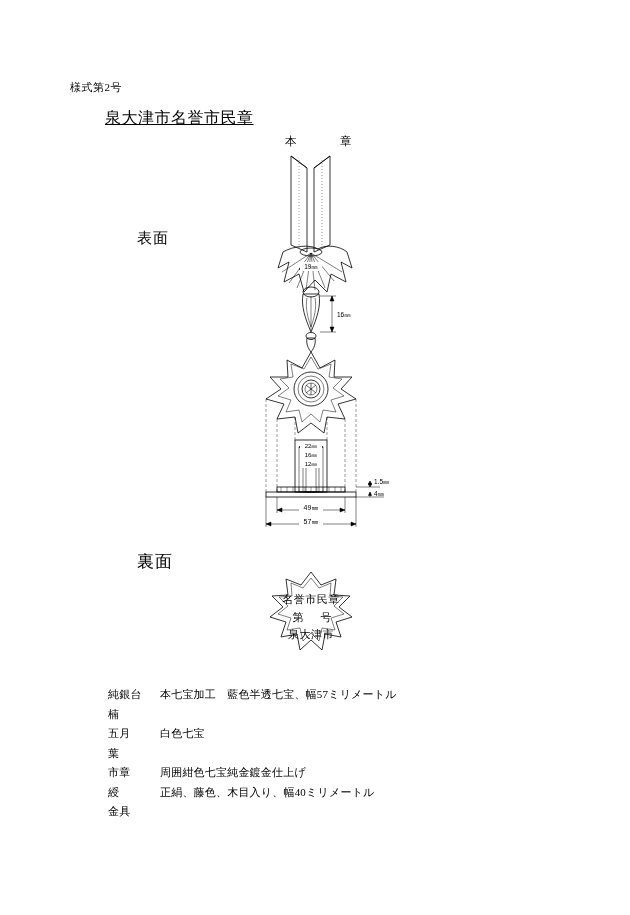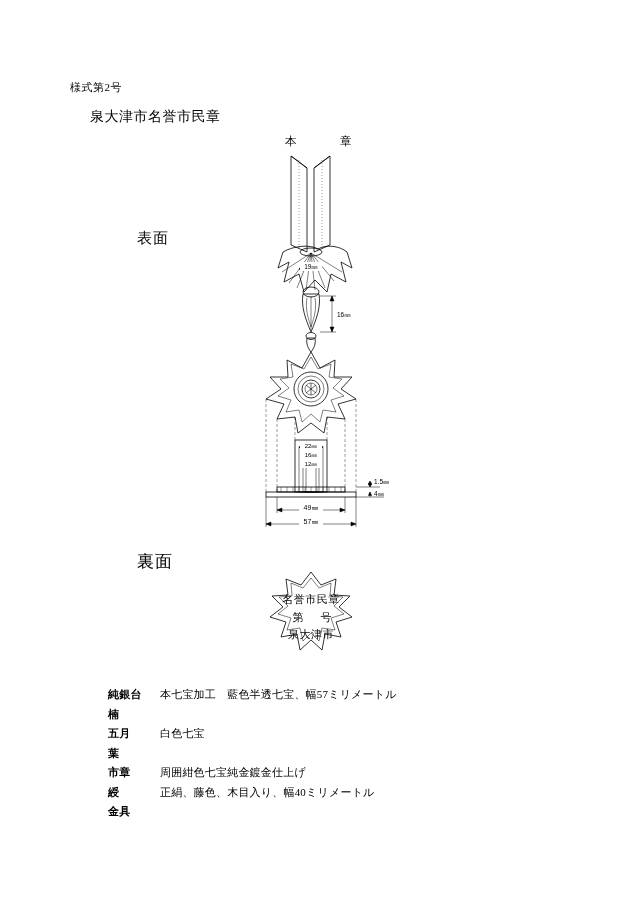--- a/index.html
+++ b/index.html
@@ -22,23 +22,24 @@
   }
   
   #form-no {
     position: absolute;
     left: 70px; top: 80px;
     font-size: 11px;
     letter-spacing: 0.5px;
   }
   #doc-title {
     position: absolute;
-    left: 90px; top: 108px;
-    font-size: 14px;
+    left: 105px; top: 108px;
+    font-size: 16px;
     letter-spacing: 0.5px;
+    text-decoration: underline;
   }
   #main-label {
     position: absolute;
     left: 285px; top: 134px;
     font-size: 11.5px;
     letter-spacing: 16px;
   }
   #front-label {
     position: absolute;
     left: 137px; top: 229px;
@@ -67,21 +68,20 @@
     line-height: 19.5px;
   }
   #spec-list .row {
     display: flex;
     align-items: baseline;
   }
   #spec-list .term {
     width: 52px;
     flex: 0 0 52px;
     letter-spacing: 0.2px;
-    font-weight: bold;
   }
   #spec-list .desc {
     flex: 1 1 auto;
     letter-spacing: 0.2px;
   }
   .dim-text {
     font-family: "Liberation Sans", sans-serif;
   }
 </style>
 </head>

